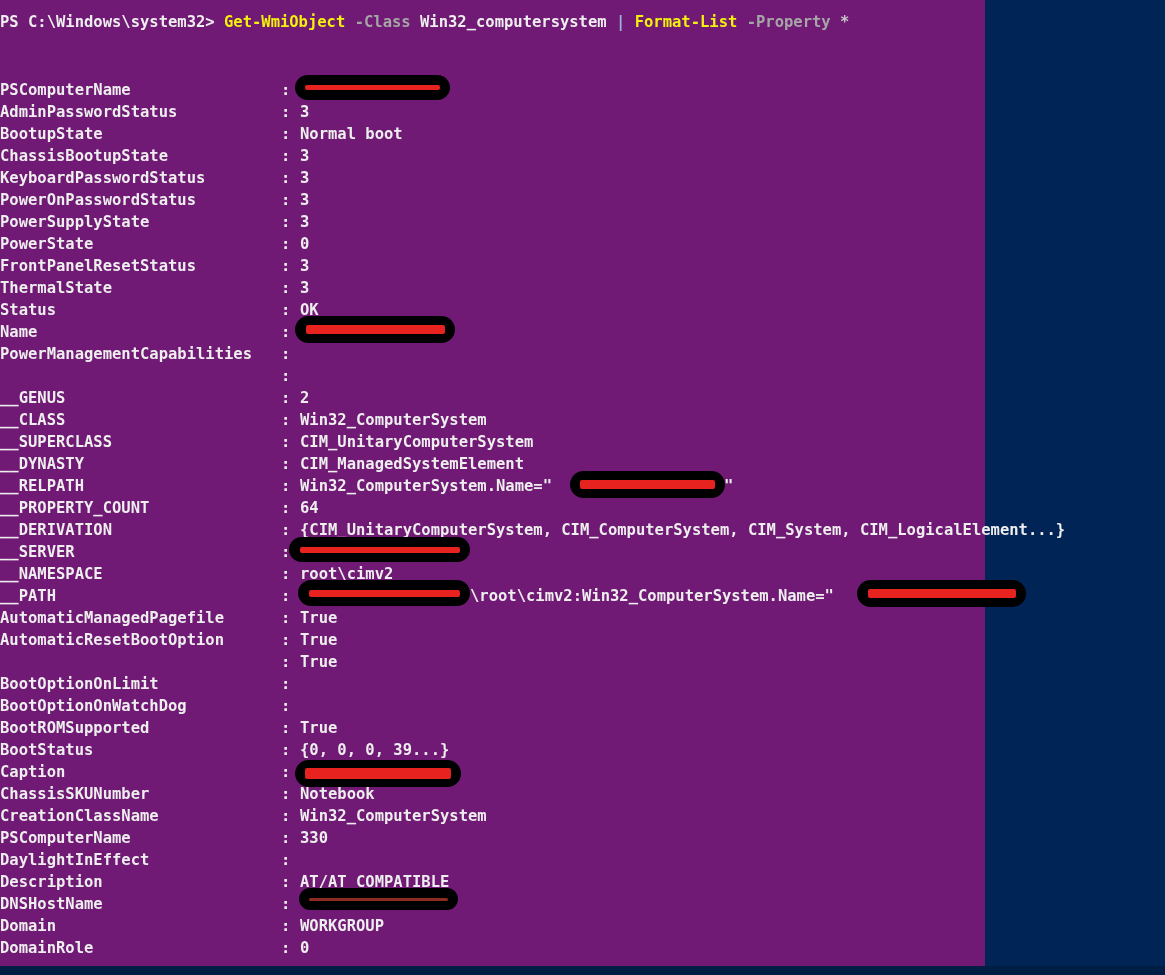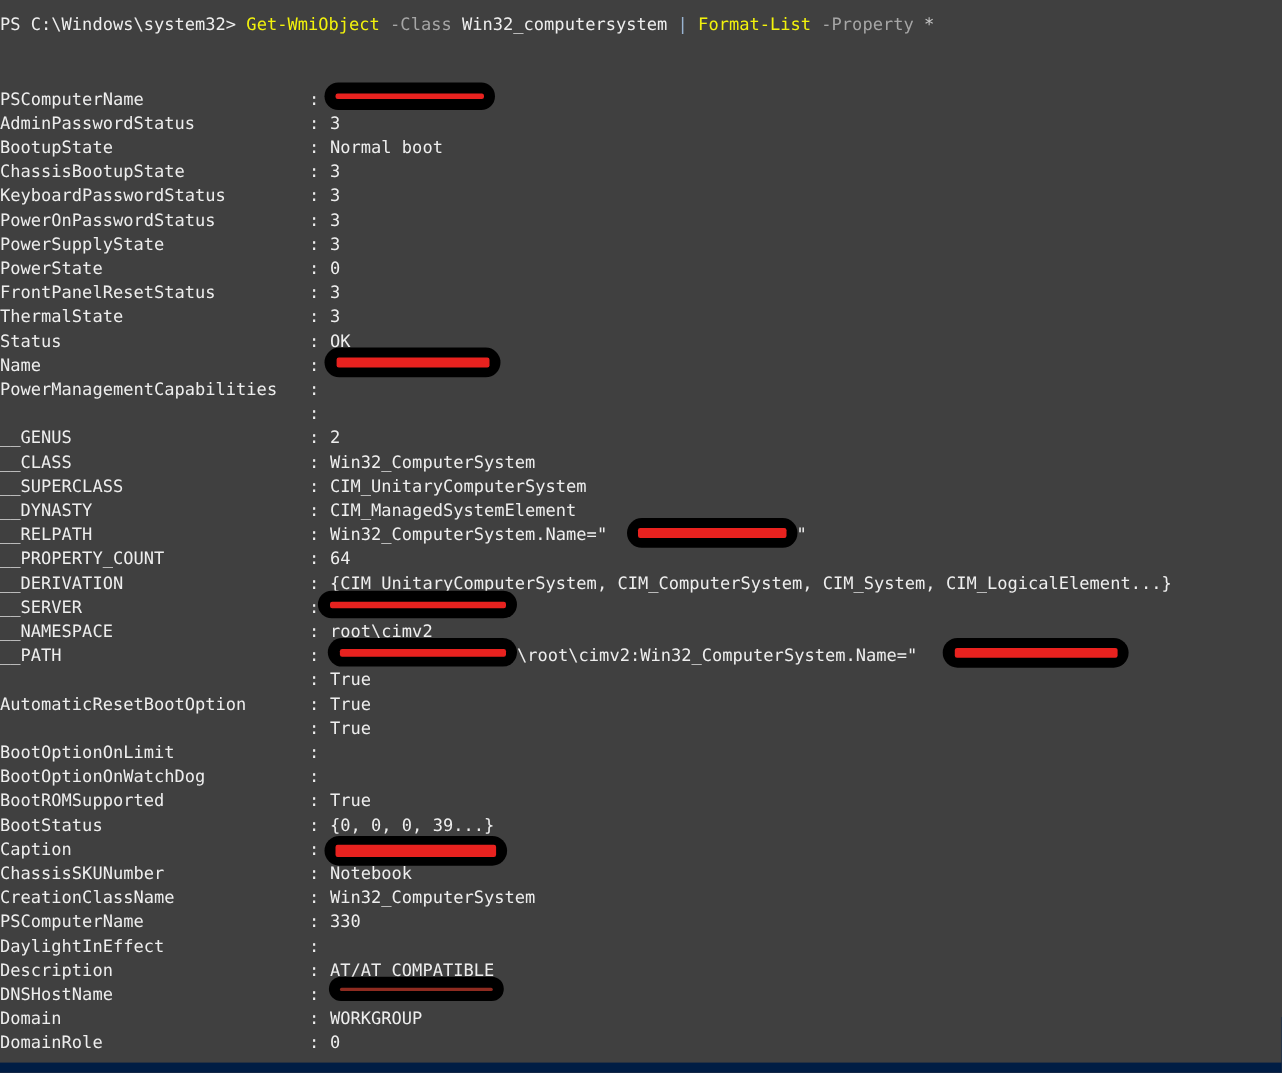--- a/index.html
+++ b/index.html
@@ -10,27 +10,28 @@
   }
   body {
     width: 1165px;
     height: 975px;
     overflow: hidden;
     font-family: "DejaVu Sans Mono", "Liberation Mono", monospace;
   }
 
   #console {
     position: relative;
-    width: 1165px;
+    width: 985px;
     height: 975px;
-    background: #404040;
+    background: #701a75;
     color: #EEEEEE;
     font-size: 15.5px;
     line-height: 22px;
     letter-spacing: 0px;
+    font-weight: bold;
   }
 
   
   .prompt-line {
     position: absolute;
     top: 11px;
     left: 0px;
     white-space: pre;
     font-size: 15.5px;
     line-height: 22px;
@@ -133,21 +134,21 @@
       <div class="row"><span class="prop">__GENUS</span><span class="colon">:</span><span class="val">2</span></div>
       <div class="row"><span class="prop">__CLASS</span><span class="colon">:</span><span class="val">Win32_ComputerSystem</span></div>
       <div class="row"><span class="prop">__SUPERCLASS</span><span class="colon">:</span><span class="val">CIM_UnitaryComputerSystem</span></div>
       <div class="row"><span class="prop">__DYNASTY</span><span class="colon">:</span><span class="val">CIM_ManagedSystemElement</span></div>
       <div class="row"><span class="prop">__RELPATH</span><span class="colon">:</span><span class="val">Win32_ComputerSystem.Name="</span><span class="val-mid" style="left: 724px;">"</span></div>
       <div class="row"><span class="prop">__PROPERTY_COUNT</span><span class="colon">:</span><span class="val">64</span></div>
       <div class="row"><span class="prop">__DERIVATION</span><span class="colon">:</span><span class="val">{CIM_UnitaryComputerSystem, CIM_ComputerSystem, CIM_System, CIM_LogicalElement...}</span></div>
       <div class="row"><span class="prop">__SERVER</span><span class="colon">:</span><span class="val"></span></div>
       <div class="row"><span class="prop">__NAMESPACE</span><span class="colon">:</span><span class="val">root\cimv2</span></div>
       <div class="row"><span class="prop">__PATH</span><span class="colon">:</span><span class="val"></span><span class="val-mid" style="left: 470px;">\root\cimv2:Win32_ComputerSystem.Name="</span></div>
-      <div class="row"><span class="colon">:</span><span class="val">True</span></div>
+      <div class="row"><span class="prop">AutomaticManagedPagefile</span><span class="colon">:</span><span class="val">True</span></div>
       <div class="row"><span class="prop">AutomaticResetBootOption</span><span class="colon">:</span><span class="val">True</span></div>
       <div class="row"><span class="colon">:</span><span class="val">True</span></div>
       <div class="row"><span class="prop">BootOptionOnLimit</span><span class="colon">:</span><span class="val"></span></div>
       <div class="row"><span class="prop">BootOptionOnWatchDog</span><span class="colon">:</span><span class="val"></span></div>
       <div class="row"><span class="prop">BootROMSupported</span><span class="colon">:</span><span class="val">True</span></div>
       <div class="row"><span class="prop">BootStatus</span><span class="colon">:</span><span class="val">{0, 0, 0, 39...}</span></div>
       <div class="row"><span class="prop">Caption</span><span class="colon">:</span><span class="val"></span></div>
       <div class="row"><span class="prop">ChassisSKUNumber</span><span class="colon">:</span><span class="val">Notebook</span></div>
       <div class="row"><span class="prop">CreationClassName</span><span class="colon">:</span><span class="val">Win32_ComputerSystem</span></div>
       <div class="row"><span class="prop">PSComputerName</span><span class="colon">:</span><span class="val">330</span></div>

